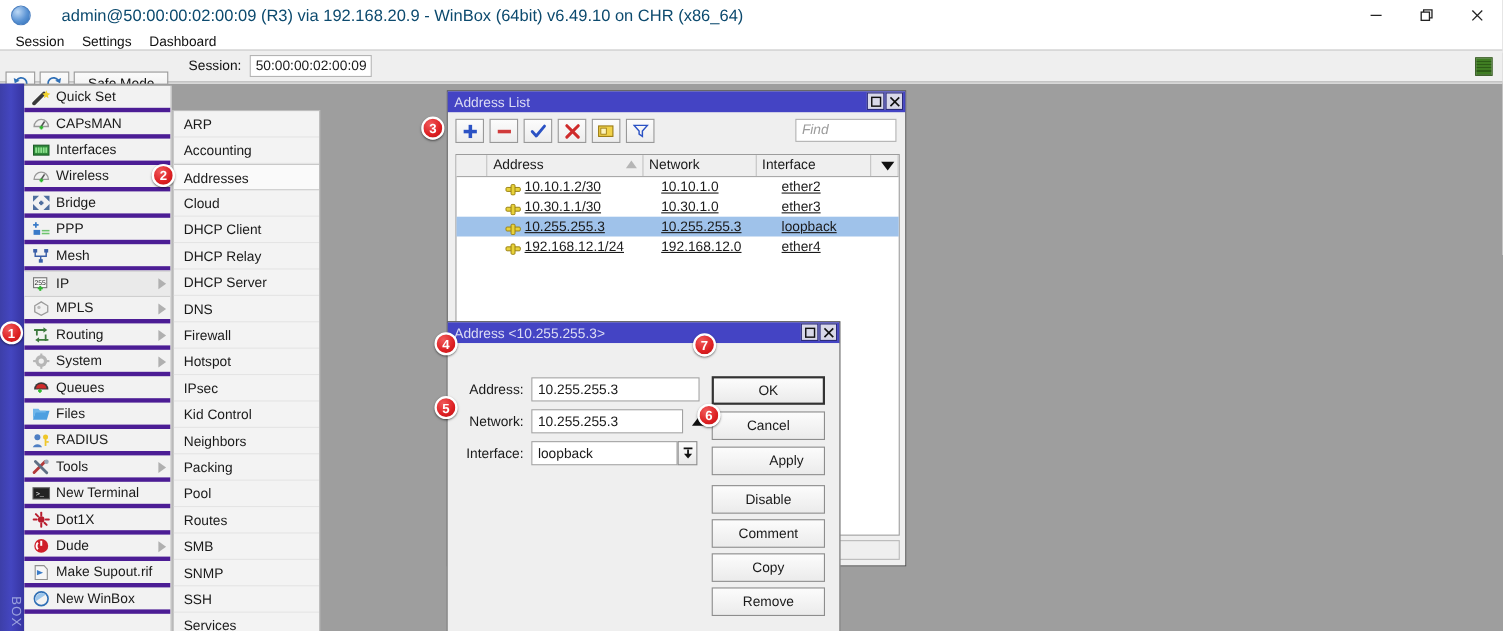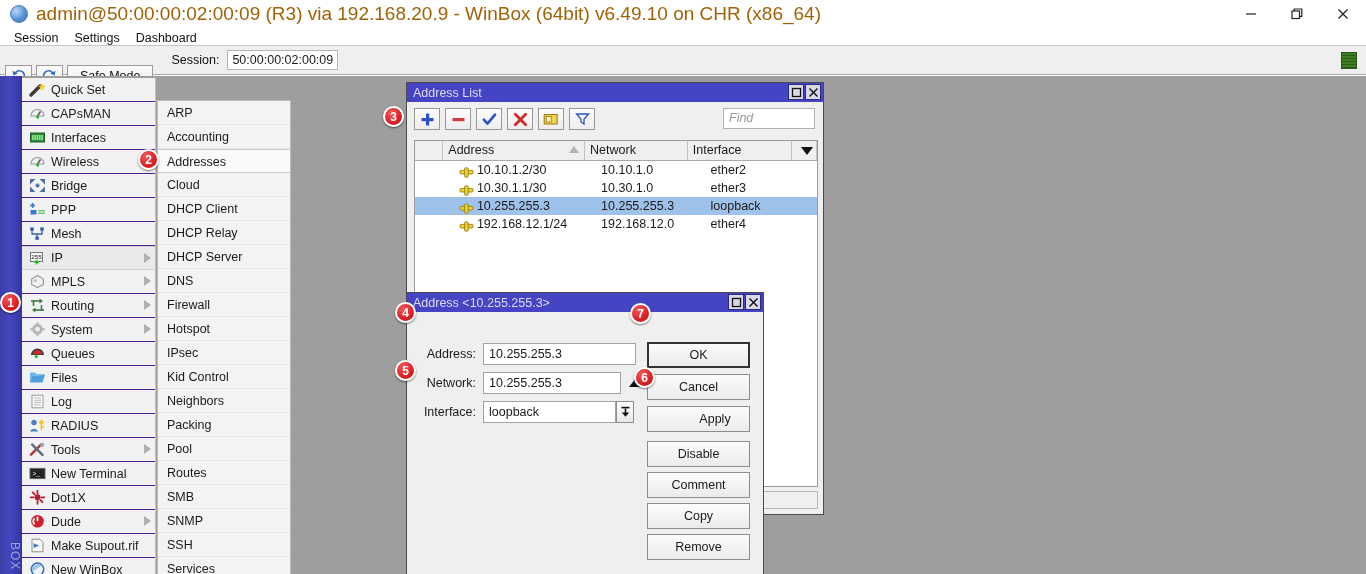--- a/index.html
+++ b/index.html
@@ -21,21 +21,21 @@
     background:#ffffff;
     display:flex; align-items:center;
   }
   #titlebar .tb-icon {
     width:18px; height:18px; margin-left:10px; margin-right:8px;
     border-radius:50%;
     background:radial-gradient(circle at 32% 30%, #bcd8f5 0%, #5a93d4 55%, #2f6fb5 100%);
     border:1px solid #4a7fc0;
     flex:0 0 auto;
   }
-  #titlebar .tb-title { font-size:19px; color:#a16207; white-space:nowrap; }
+  #titlebar .tb-title { font-size:15px; color:#0c4a6e; white-space:nowrap;margin-left:20px; }
   .winctl-group { position:absolute; right:0; top:0; height:28px; display:flex; }
   .winctl { width:46px; height:28px; display:flex; align-items:center; justify-content:center; font-size:14px; color:#222; }
   .winctl svg { display:block; }
 
   
   #menubar {
     position:absolute; left:0; top:28px; width:1366px; height:20px;
     background:#ffffff;
     display:flex; align-items:center; padding-left:6px;
   }
@@ -88,21 +88,21 @@
 
   
   #sidebar {
     position:absolute; left:22px; top:78px; width:134px; height:496px;
     background:#f2f2f2;
     border-right:1px solid #c0c0c0;
     overflow:hidden;
   }
   .side-item {
     height:24px; display:flex; align-items:center;
-    border-bottom:1px solid #4c1d95;
+    border-bottom:4px solid #4c1d95;
     padding-left:5px; position:relative;
     font-size:12.5px;
   }
   .side-item.sel { background:#eaeaea; border-top:1px solid #cfcfcf; border-bottom:1px solid #cfcfcf; }
   .side-item .ico { width:20px; height:18px; margin-right:4px; flex:0 0 auto; display:flex; align-items:center; justify-content:center; }
   .side-item .lbl { white-space:nowrap; }
   .side-item .arrow {
     position:absolute; right:4px; top:6px;
     width:0; height:0; border-left:7px solid #b0b0b0;
     border-top:5px solid transparent; border-bottom:5px solid transparent;
@@ -146,21 +146,21 @@
     background:#fff; border:1px solid #b0b0b0; color:#9a9a9a;
     font-style:italic; font-size:12.5px; line-height:19px; padding-left:5px;
   }
   #addr-table { position:absolute; left:7px; top:57px; width:404px; height:347px; background:#fff; border:1px solid #9c9c9c; }
   .tbl-head { display:flex; height:20px; background:#efefef; border-bottom:1px solid #a9a9a9; font-size:12.5px; }
   .th { border-right:1px solid #c2c2c2; padding-left:5px; line-height:19px; position:relative; }
   .th .sortmark { position:absolute; right:5px; top:5px; width:0; height:0;
     border-left:5px solid transparent; border-right:5px solid transparent; border-bottom:7px solid #b5b5b5; }
   .th-drop { width:26px; display:flex; align-items:center; justify-content:center; }
   .th-drop .caret { width:0;height:0;border-left:6px solid transparent;border-right:6px solid transparent;border-top:8px solid #111; }
-  .tbl-row { display:flex; height:18px; font-size:12.5px; align-items:center; }
+  .tbl-row { display:flex; height:18px; font-size:12.5px; align-items:center;text-decoration:underline; }
   .tbl-row.sel { background:#9fc2ea; }
   .td { padding-left:5px; line-height:18px; white-space:nowrap; overflow:hidden; }
   .addr-ico { width:15px; height:11px; margin-left:14px; margin-right:3px; flex:0 0 auto; }
   #addr-status { position:absolute; left:7px; top:408px; width:404px; height:18px; background:#efefef; border:1px solid #b8b8b8; }
 
   
   #addr-dialog { left:406px; top:272px; width:358px; height:302px;margin-top:20px; }
   #addr-dialog .body { position:relative; height:100%; background:#efefef; }
   .fld-row { position:absolute; display:flex; align-items:center; height:23px; }
   .fld-label { font-size:12.5px; text-align:right; }
@@ -413,34 +413,20 @@
       <span class="lbl">Queues</span>
     </div>
     <div class="side-item">
       <span class="ico">
         <svg width="17" height="15" viewBox="0 0 17 15">
           <polygon points="1,12.5 3.4,4.5 16,4.5 13.6,12.5" fill="#4d9fe0"></polygon>
           <polygon points="1,12.5 1,2.5 6,2.5 7.4,4.3 12.6,4.3 12.6,6 3.4,6" fill="#6fb6ea"></polygon>
         </svg>
       </span>
       <span class="lbl">Files</span>
-    </div>
-    <div class="side-item">
-      <span class="ico">
-        <svg width="17" height="15" viewBox="0 0 17 15">
-          <rect x="3" y="1.2" width="11" height="12.6" fill="#fafafa" stroke="#9a9a9a" stroke-width="1"></rect>
-          <g stroke="#b7b7b7" stroke-width="1">
-            <line x1="5" y1="4" x2="12" y2="4"></line>
-            <line x1="5" y1="6.3" x2="12" y2="6.3"></line>
-            <line x1="5" y1="8.6" x2="12" y2="8.6"></line>
-            <line x1="5" y1="10.9" x2="12" y2="10.9"></line>
-          </g>
-        </svg>
-      </span>
-      <span class="lbl">Log</span>
     </div>
     <div class="side-item">
       <span class="ico">
         <svg width="17" height="15" viewBox="0 0 17 15">
           <circle cx="5" cy="4.5" r="2.7" fill="#4f7fc4"></circle>
           <path d="M0.8 13.5 A4.6 4.6 0 0 1 9.2 13.5 Z" fill="#4f7fc4"></path>
           <circle cx="12.4" cy="4.2" r="2.3" fill="#efc72a"></circle>
           <rect x="11.6" y="5.4" width="1.6" height="7" fill="#efc72a"></rect>
           <rect x="13" y="8" width="2.3" height="1.5" fill="#efc72a"></rect>
         </svg>

